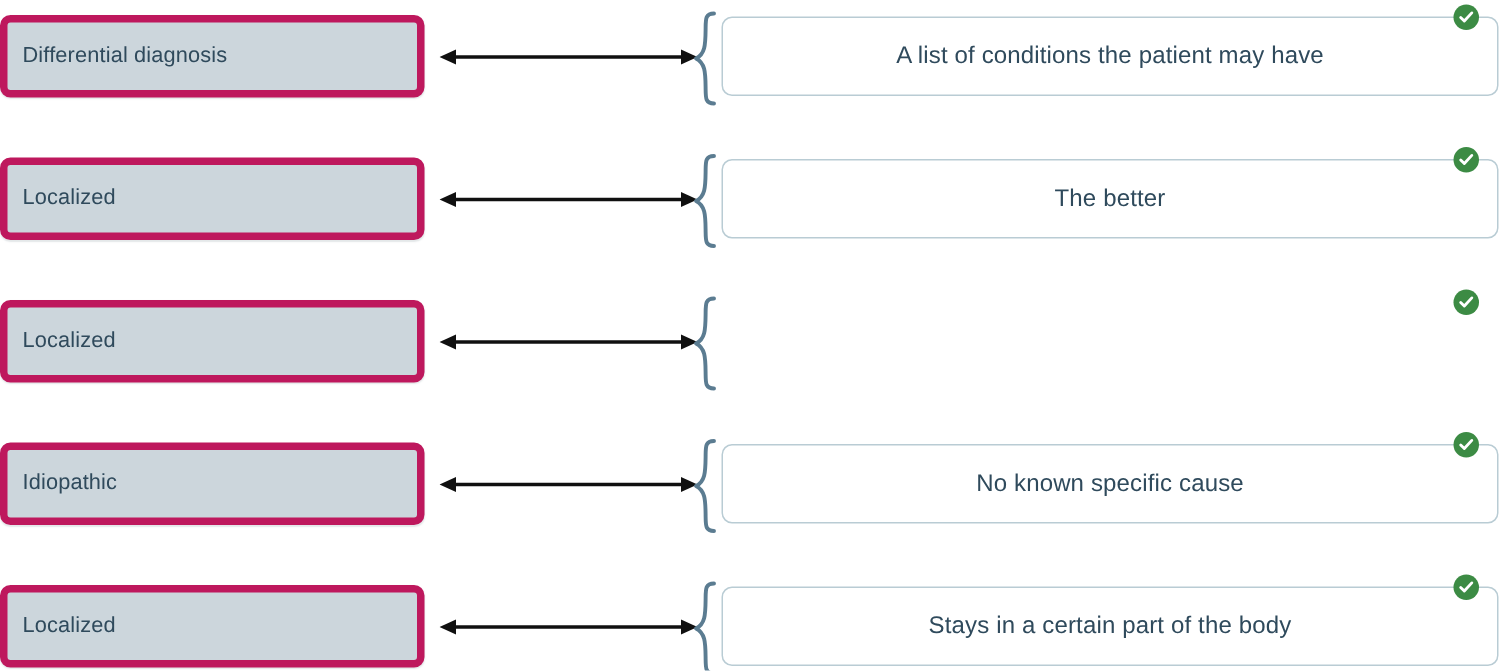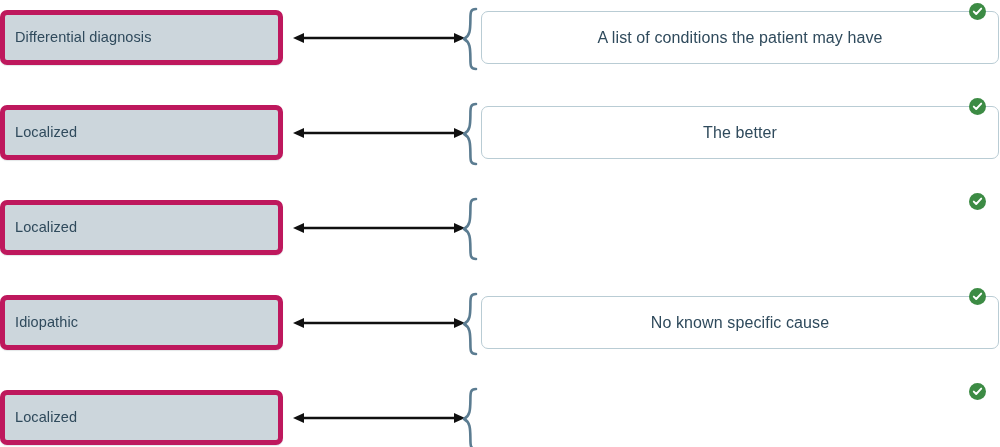--- a/index.html
+++ b/index.html
@@ -223,19 +223,22 @@
           <line x1="8" y1="8" x2="164" y2="8" stroke="#101010" stroke-width="2.4"></line>
           <polygon points="0,8 11,3 11,13" fill="#101010"></polygon>
           <polygon points="172,8 161,3 161,13" fill="#101010"></polygon>
         </svg>
       </div>
       <div class="brace">
         <svg width="20" height="62" viewBox="0 0 20 62">
           <path d="M15 1 C9 1 9.5 5 9.4 12 C9.3 22 9 28 3 31 C9 34 9.3 40 9.4 50 C9.5 57 9 61 15 61" fill="none" stroke="#5b7c91" stroke-width="2.6" stroke-linecap="round" stroke-linejoin="round"></path>
         </svg>
       </div>
+      <div class="definition-card">
+        <span class="definition-label">Stays in a certain part of the body</span>
+      </div>
       <div class="correct-badge">
         <svg width="11" height="11" viewBox="0 0 11 11">
           <path d="M1.8 5.6 L4.2 8.0 L9.2 2.6" fill="none" stroke="#ffffff" stroke-width="1.9" stroke-linecap="round" stroke-linejoin="round"></path>
         </svg>
       </div>
     </div>
   </div>
 
 </body></html>

